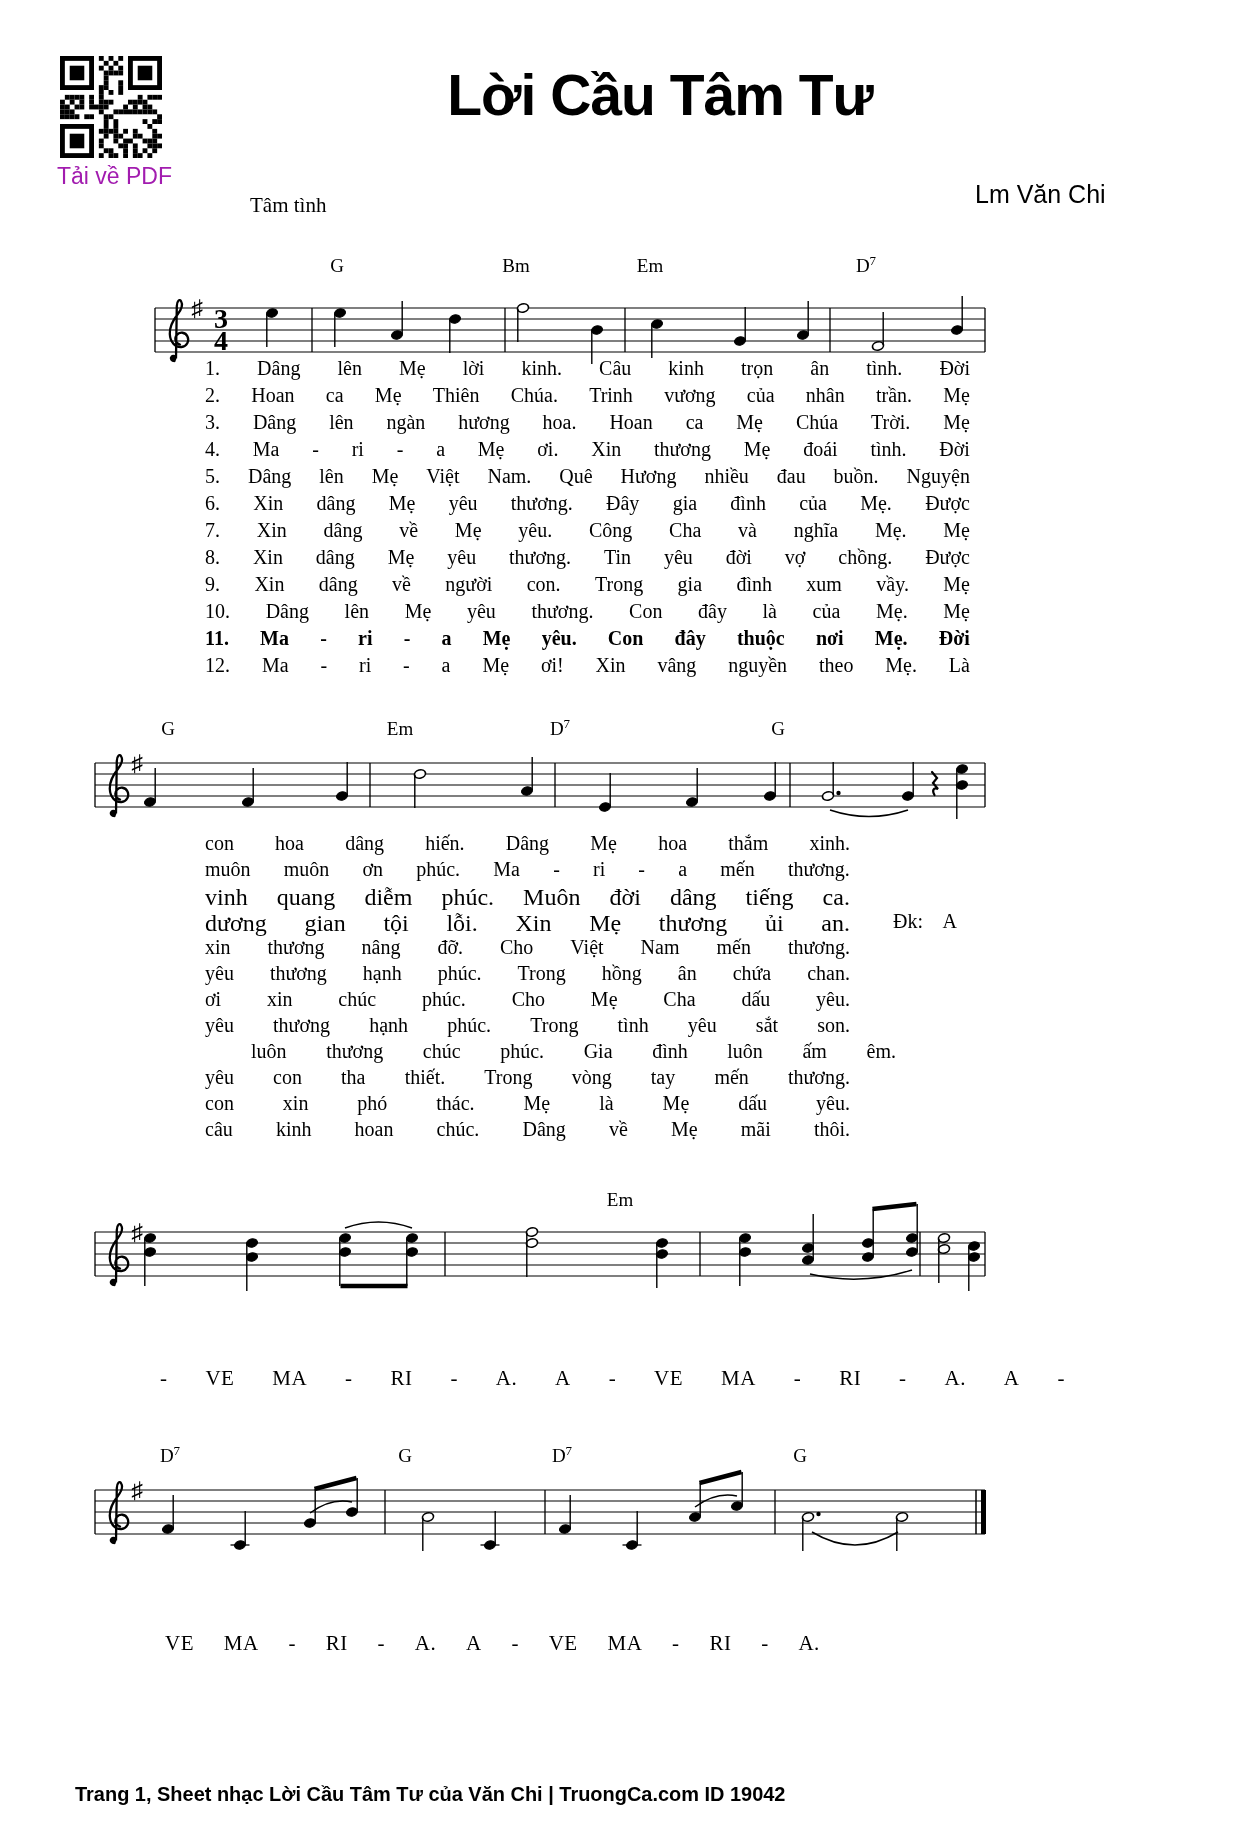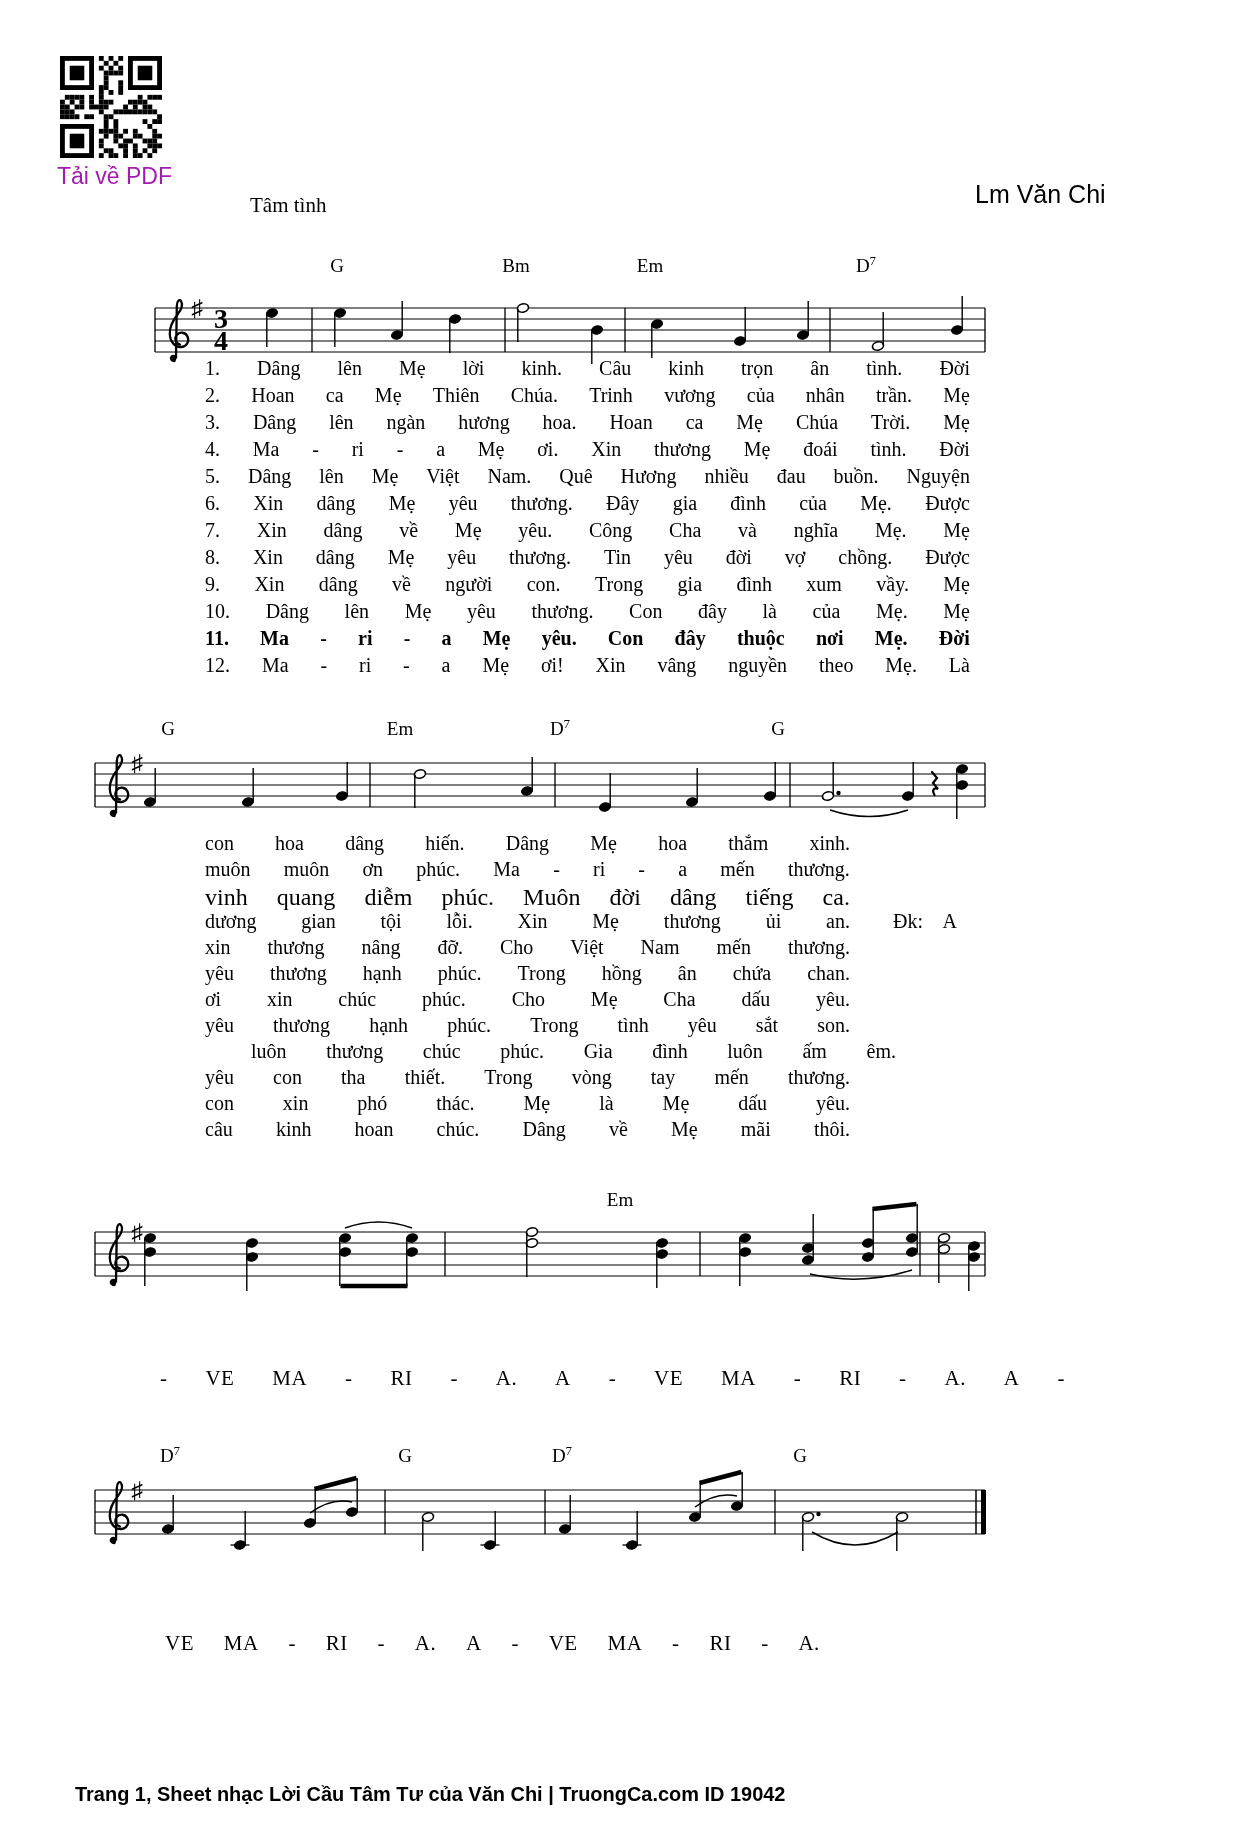--- a/index.html
+++ b/index.html
@@ -158,20 +158,21 @@
       <rect x="68" y="0" width="34" height="34" fill="#000"></rect>
       <rect x="72.85714285714285" y="4.857142857142857" width="24.285714285714285" height="24.285714285714285" fill="#fff"></rect>
       <rect x="77.71428571428571" y="9.714285714285714" width="14.57142857142857" height="14.57142857142857" fill="#000"></rect>
       <rect x="0" y="68" width="34" height="34" fill="#000"></rect>
       <rect x="4.857142857142857" y="72.85714285714285" width="24.285714285714285" height="24.285714285714285" fill="#fff"></rect>
       <rect x="9.714285714285714" y="77.71428571428571" width="14.57142857142857" height="14.57142857142857" fill="#000"></rect>
     </svg>
 
   <div class="abs download">Tải về PDF</div>
 
+  <div class="abs title">Lời Cầu Tâm Tư</div>
 
   <div class="abs tempo">Tâm tình</div>
 
   <div class="abs author">Lm Văn Chi</div>
 
   <svg id="music" width="1240" height="1841">
       <line x1="155" y1="308" x2="985" y2="308" stroke="#000" stroke-width="1.1"></line>
       <line x1="155" y1="319" x2="985" y2="319" stroke="#000" stroke-width="1.1"></line>
       <line x1="155" y1="330" x2="985" y2="330" stroke="#000" stroke-width="1.1"></line>
       <line x1="155" y1="341" x2="985" y2="341" stroke="#000" stroke-width="1.1"></line>
@@ -566,21 +567,21 @@
         <span>vinh</span>
         <span>quang</span>
         <span>diễm</span>
         <span>phúc.</span>
         <span>Muôn</span>
         <span>đời</span>
         <span>dâng</span>
         <span>tiếng</span>
         <span>ca.</span>
       </div>
-      <div class="lyr" style="left: 205px; top: 910px; width: 645px; font-size: 20px;">
+      <div class="lyr" style="left: 205px; top: 910px; width: 645px; font-size: 24px;">
         <span>dương</span>
         <span>gian</span>
         <span>tội</span>
         <span>lỗi.</span>
         <span>Xin</span>
         <span>Mẹ</span>
         <span>thương</span>
         <span>ủi</span>
         <span>an.</span>
       </div>

